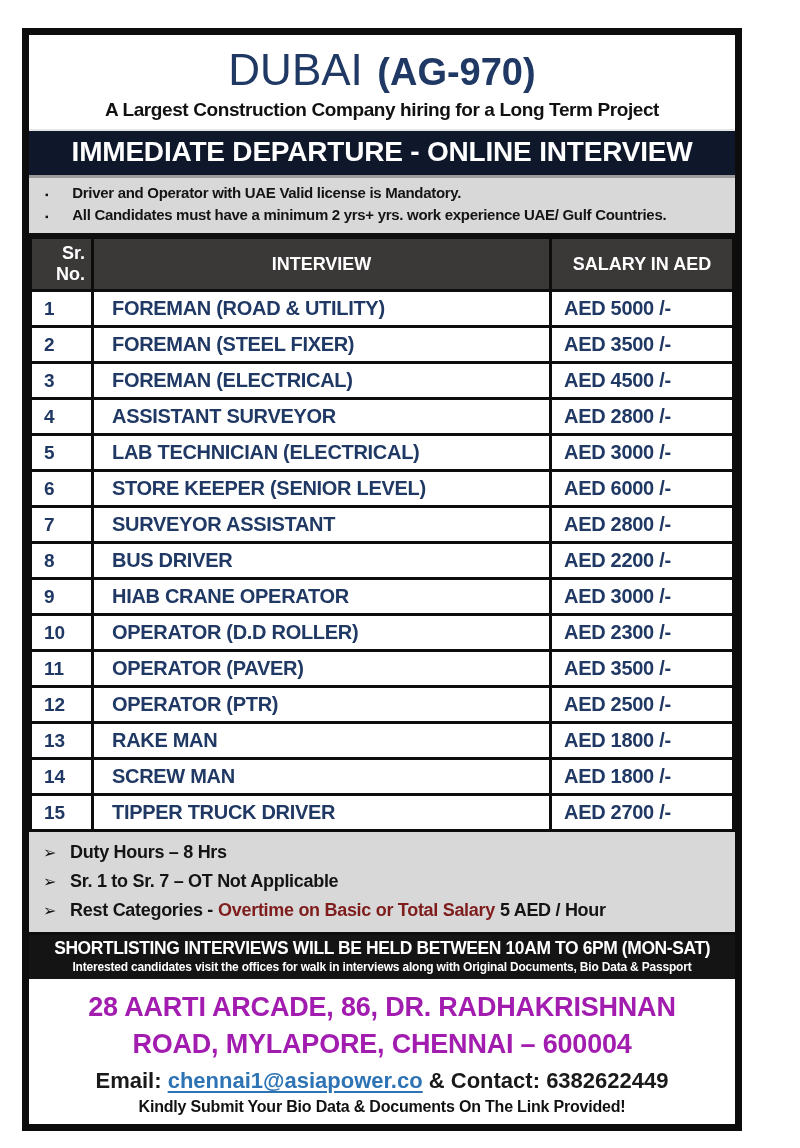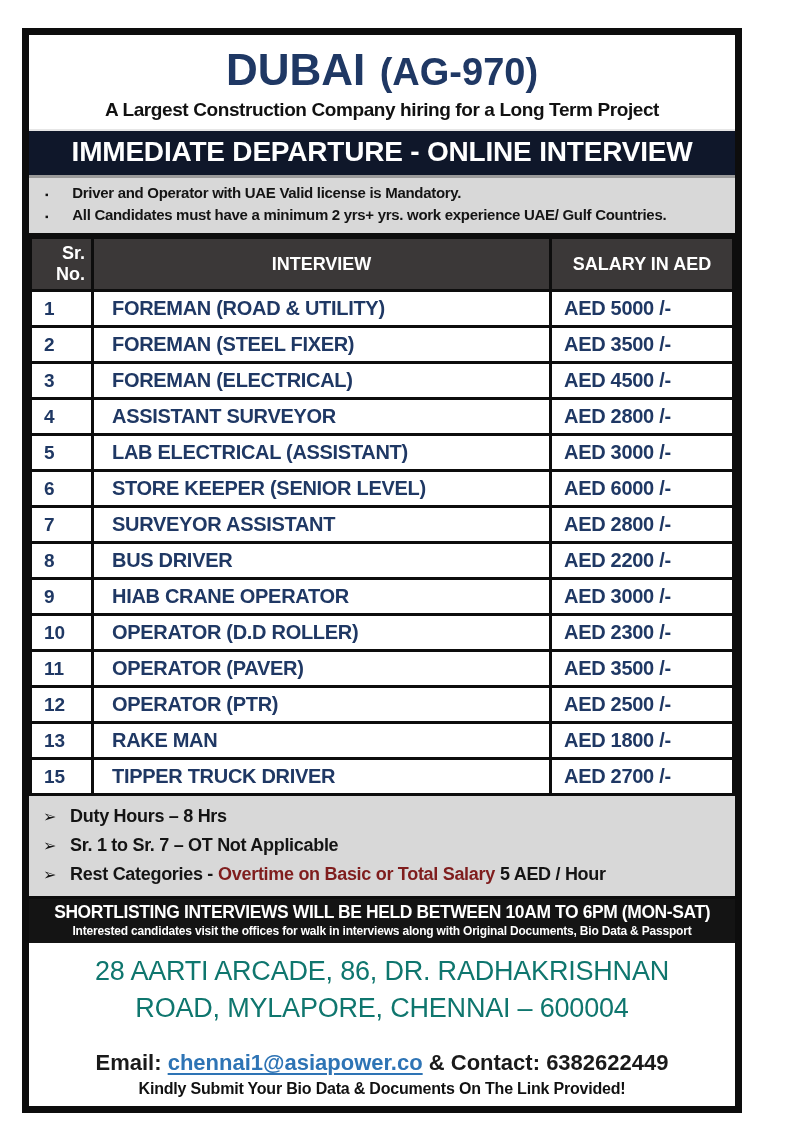--- a/index.html
+++ b/index.html
@@ -12,21 +12,21 @@
   .poster {
     position: absolute;
     left: 22px; top: 28px;
     width: 720px;
     border: 7px solid #0d0d0d;
     background: #ffffff;
   }
   
   .header-box { background: #ffffff; text-align: center; padding: 12px 6px 8px 6px; }
   .title-line { line-height: 1.05; white-space: nowrap; }
-  .title-main { font-size: 44px; font-weight: 700; color: #1f3864; letter-spacing: 0px; }
+  .title-main { font-size: 44px; font-weight: 400; color: #1f3864; letter-spacing: 0px; }
   .title-code { font-size: 38px; font-weight: 900; color: #1f3864; margin-left: 10px; }
   .subtitle { margin-top: 6px; font-size: 19px; font-weight: 800; color: #111; letter-spacing: -0.4px; white-space: nowrap; }
   
   .banner-black {
     background: #0d0d0d; color: #fff; text-align: center;
     font-size: 22px; font-weight: 800; letter-spacing: 1px;
     padding: 5px 4px 6px 4px; white-space: nowrap;
   }
   .banner-blue {
     background: #0f172a; color: #fff; text-align: center;
@@ -57,22 +57,22 @@
   .notes-box { background: #d8d8d8; padding: 6px 8px 7px 8px; border-bottom: 3px solid #0d0d0d; }
   .note-item { display: flex; align-items: baseline; font-size: 18px; font-weight: 800; color: #141414; line-height: 28px; letter-spacing: -0.3px; white-space: nowrap; }
   .note-arrow { font-size: 16px; margin: 0 14px 0 6px; flex: 0 0 auto; font-weight: 400; }
   .note-item .hl { color: #7f1d1d; margin: 0 5px; }
   
   .footer-bar { background: #141414; text-align: center; padding: 3px 4px 5px 4px; }
   .footer-bar-title { color: #fff; font-size: 18px; font-weight: 800; letter-spacing: -0.4px; white-space: nowrap; display: inline-block; transform: scaleX(0.97); transform-origin: center; }
   .footer-bar-sub { color: #fff; font-size: 12.5px; font-weight: 700; letter-spacing: -0.2px; white-space: nowrap; display: block; transform: scaleX(0.96); transform-origin: center; margin-top: 1px; }
   
   .contact-box { background: #ffffff; text-align: center; padding: 10px 6px 8px 6px; }
-  .addr-line { color: #0f766e; font-size: 27px; font-weight: 400; letter-spacing: -0.2px; line-height: 37px; white-space: nowrap; }
-  .email-line { margin-top: 23px; font-size: 22px; font-weight: 800; color: #1a1a1a; white-space: nowrap; }
+  .addr-line { color: #a21caf; font-size: 27px; font-weight: 700; letter-spacing: -0.2px; line-height: 37px; white-space: nowrap; }
+  .email-line { margin-top: 5px; font-size: 22px; font-weight: 800; color: #1a1a1a; white-space: nowrap; }
   .email-link { color: #2e74b5; text-decoration: underline; text-underline-offset: 3px; }
   .submit-line { margin-top: 4px; font-size: 16px; font-weight: 800; color: #111; letter-spacing: -0.2px; white-space: nowrap; }
 </style>
 </head>
 <body>
 
 <div class="poster">
 
   <div class="header-box">
     <div class="title-line">
@@ -120,21 +120,21 @@
           <td class="c-pos">FOREMAN (ELECTRICAL)</td>
           <td class="c-sal">AED 4500 /-</td>
         </tr>
         <tr>
           <td class="c-sr">4</td>
           <td class="c-pos">ASSISTANT SURVEYOR</td>
           <td class="c-sal">AED 2800 /-</td>
         </tr>
         <tr>
           <td class="c-sr">5</td>
-          <td class="c-pos">LAB ELECTRICAL (ASSISTANT)</td>
+          <td class="c-pos">LAB TECHNICIAN (ELECTRICAL)</td>
           <td class="c-sal">AED 3000 /-</td>
         </tr>
         <tr>
           <td class="c-sr">6</td>
           <td class="c-pos">STORE KEEPER (SENIOR LEVEL)</td>
           <td class="c-sal">AED 6000 /-</td>
         </tr>
         <tr>
           <td class="c-sr">7</td>
           <td class="c-pos">SURVEYOR ASSISTANT</td>
@@ -161,20 +161,25 @@
           <td class="c-sal">AED 3500 /-</td>
         </tr>
         <tr>
           <td class="c-sr">12</td>
           <td class="c-pos">OPERATOR (PTR)</td>
           <td class="c-sal">AED 2500 /-</td>
         </tr>
         <tr>
           <td class="c-sr">13</td>
           <td class="c-pos">RAKE MAN</td>
+          <td class="c-sal">AED 1800 /-</td>
+        </tr>
+        <tr>
+          <td class="c-sr">14</td>
+          <td class="c-pos">SCREW MAN</td>
           <td class="c-sal">AED 1800 /-</td>
         </tr>
         <tr>
           <td class="c-sr">15</td>
           <td class="c-pos">TIPPER TRUCK DRIVER</td>
           <td class="c-sal">AED 2700 /-</td>
         </tr>
       </tbody>
   </table>
 

